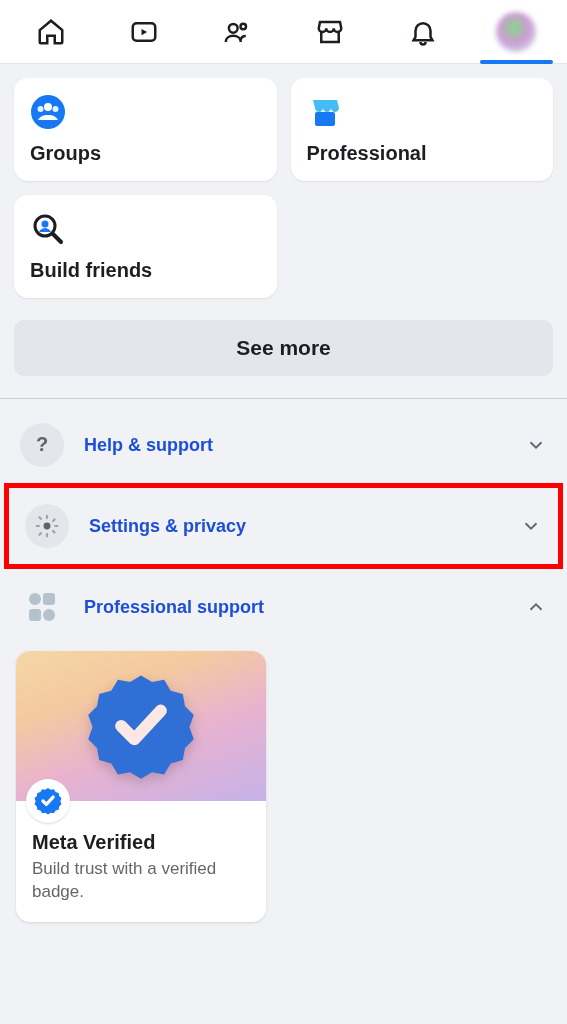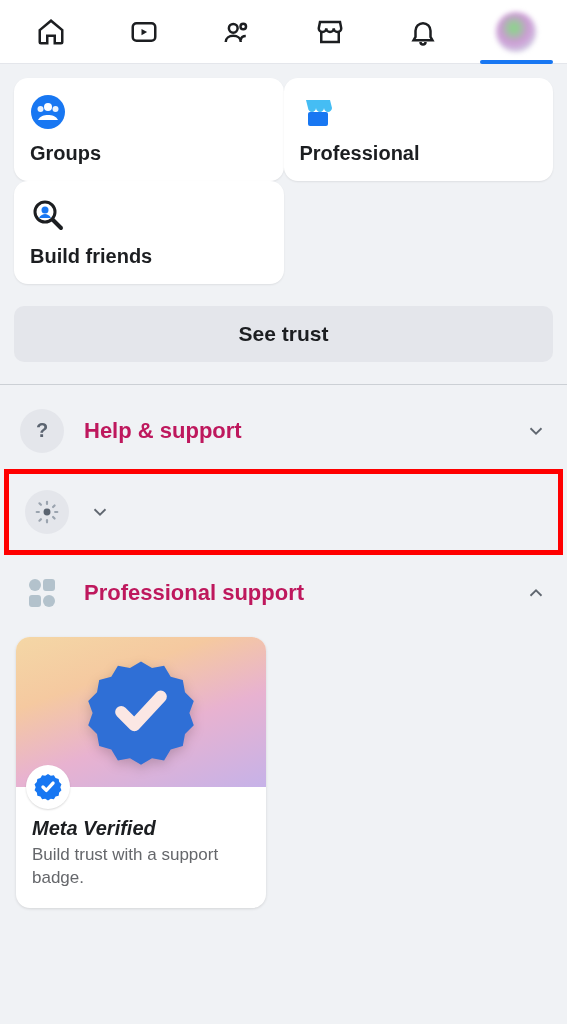--- a/index.html
+++ b/index.html
@@ -18,21 +18,21 @@
     width: 40px; height: 40px; border-radius: 50%;
     background: radial-gradient(circle at 45% 40%, #8fd18f 8%, #ce9ad6 45%, #cfd6e4 80%);
     filter: blur(2.5px);
   }
   .active-underline {
     position: absolute; bottom: -1px; left: 10px; right: 10px; height: 4px;
     background: #1877f2; border-radius: 2px;
   }
   .content { padding: 0 14px; }
   .grid2 {
-    display: grid; grid-template-columns: 1fr 1fr; margin-top: 14px;
+    display: grid; grid-template-columns: 1fr 1fr; gap: 14px; margin-top: 14px;
   }
   .card {
     background: #fff; border-radius: 14px; padding: 16px;
     box-shadow: 0 1px 2px rgba(0,0,0,0.08);
   }
   .card .icon { width: 36px; height: 36px; margin-bottom: 12px; display: flex; align-items: center; justify-content: center; }
   .card .label { font-size: 20px; font-weight: 600; color: #1c1e21; }
   .see-more {
     margin: 22px 0; height: 56px; background: #e4e6eb; border-radius: 10px;
     display: flex; align-items: center; justify-content: center;
@@ -40,21 +40,21 @@
   }
   .divider { height: 1px; background: #ccd0d5; margin: 0 -14px 8px -14px; }
   .menu-row {
     display: flex; align-items: center; gap: 20px; padding: 16px 6px;
   }
   .menu-icon {
     width: 44px; height: 44px; border-radius: 50%; background: #e4e6eb;
     display: flex; align-items: center; justify-content: center;
     flex: 0 0 44px;
   }
-  .menu-label { flex: 1; font-size: 22px; font-weight: 600; color: #be185d; }
+  .menu-label { flex: 1; font-size: 18px; font-weight: 600; color: #1d4ed8; }
   .chevron { width: 22px; height: 22px; stroke: #606770; stroke-width: 2; fill: none; }
   .highlight-box {
     border: 5px solid #ff0000; margin: 0 -10px; padding-left: 6px; padding-right: 6px;
   }
   .highlight-box .menu-row { margin: 0 4px; }
   .prof-icon { background: transparent; }
   .mv-card {
     width: 250px; background: #fff; border-radius: 14px; overflow: hidden;
     box-shadow: 0 1px 3px rgba(0,0,0,0.12); margin-top: 6px; margin-left: 2px;
   }
@@ -62,21 +62,21 @@
     height: 150px; position: relative;
     background: linear-gradient(160deg, #f4d7a6 0%, #f5c9a0 30%, #e8b2d0 60%, #c6b2e8 100%);
     display: flex; align-items: center; justify-content: center;
   }
   .mv-badge-small {
     position: absolute; left: 10px; bottom: -22px; width: 44px; height: 44px;
     background: #fff; border-radius: 50%; display: flex; align-items: center; justify-content: center;
     box-shadow: 0 1px 2px rgba(0,0,0,0.15);
   }
   .mv-body { padding: 30px 16px 18px 16px; }
-  .mv-title { font-size: 20px; font-weight: 700; color: #1c1e21; margin-bottom: 4px; font-style: italic; }
+  .mv-title { font-size: 20px; font-weight: 700; color: #1c1e21; margin-bottom: 4px; }
   .mv-sub { font-size: 17px; color: #65676b; line-height: 1.35; }
   .badge-shape { filter: drop-shadow(0 4px 6px rgba(0,0,0,0.18)); }
 </style>
 </head>
 <body>
 
 <div class="topnav">
   <div class="navbtn">
     <svg viewBox="0 0 24 24">
         <path d="M3 10.5 12 3l9 7.5V20a1 1 0 0 1-1 1h-5v-6h-6v6H4a1 1 0 0 1-1-1z"></path>
@@ -144,21 +144,21 @@
             <circle cx="15" cy="13" r="3.5" fill="#1877f2"></circle>
             <path d="M9 21c1.5-3 4-4 6-4s4.5 1 6 4" fill="#1877f2"></path>
             <line x1="23" y1="23" x2="31" y2="31" stroke="#1c1e21" stroke-width="4" stroke-linecap="round"></line>
           </svg>
       </div>
       <div class="label">Build friends</div>
     </div>
   </div>
 
   <div class="see-more">
-    <span>See trust</span>
+    <span>See more</span>
   </div>
 
   <div class="divider"></div>
 
   <div class="menu-row">
     <div class="menu-icon">
       <svg width="24" height="24" viewBox="0 0 24 24">
           <text x="12" y="18" text-anchor="middle" font-size="20" font-weight="700" fill="#5b6470">?</text>
         </svg>
     </div>
@@ -178,20 +178,21 @@
               <rect x="11" y="18.5" width="2" height="4" rx="1"></rect>
               <rect x="1.5" y="11" width="4" height="2" rx="1"></rect>
               <rect x="18.5" y="11" width="4" height="2" rx="1"></rect>
               <rect x="3.7" y="3.7" width="4" height="2" rx="1" transform="rotate(45 5.7 4.7)"></rect>
               <rect x="16.3" y="16.3" width="4" height="2" rx="1" transform="rotate(45 18.3 17.3)"></rect>
               <rect x="16.3" y="5.7" width="4" height="2" rx="1" transform="rotate(-45 18.3 6.7)"></rect>
               <rect x="3.7" y="18.3" width="4" height="2" rx="1" transform="rotate(-45 5.7 19.3)"></rect>
             </g>
           </svg>
       </div>
+      <div class="menu-label">Settings &amp; privacy</div>
       <svg class="chevron" viewBox="0 0 24 24">
           <polyline points="6 9 12 15 18 9"></polyline>
         </svg>
     </div>
   </div>
 
   <div class="menu-row">
     <div class="menu-icon prof-icon">
       <svg width="38" height="38" viewBox="0 0 38 38">
           <circle cx="12" cy="11" r="6" fill="#b3c2cc"></circle>
@@ -214,16 +215,16 @@
       </svg>
       <div class="mv-badge-small">
         <svg width="28" height="28" viewBox="0 0 100 100">
           <path fill="#1877f2" d="M50 4l10 6 11-2 6 10 11 3 2 11 8 8-4 11 4 11-8 8-2 11-11 3-6 10-11-2-10 6-10-6-11 2-6-10-11-3-2-11-8-8 4-11-4-11 8-8 2-11 11-3 6-10 11 2z"></path>
           <path d="M32 50l12 12 24-26" stroke="#fff" stroke-width="12" fill="none" stroke-linecap="round" stroke-linejoin="round"></path>
         </svg>
       </div>
     </div>
     <div class="mv-body">
       <div class="mv-title">Meta Verified</div>
-      <div class="mv-sub">Build trust with a support badge.</div>
+      <div class="mv-sub">Build trust with a verified badge.</div>
     </div>
   </div>
 </div>
 
 </body></html>

